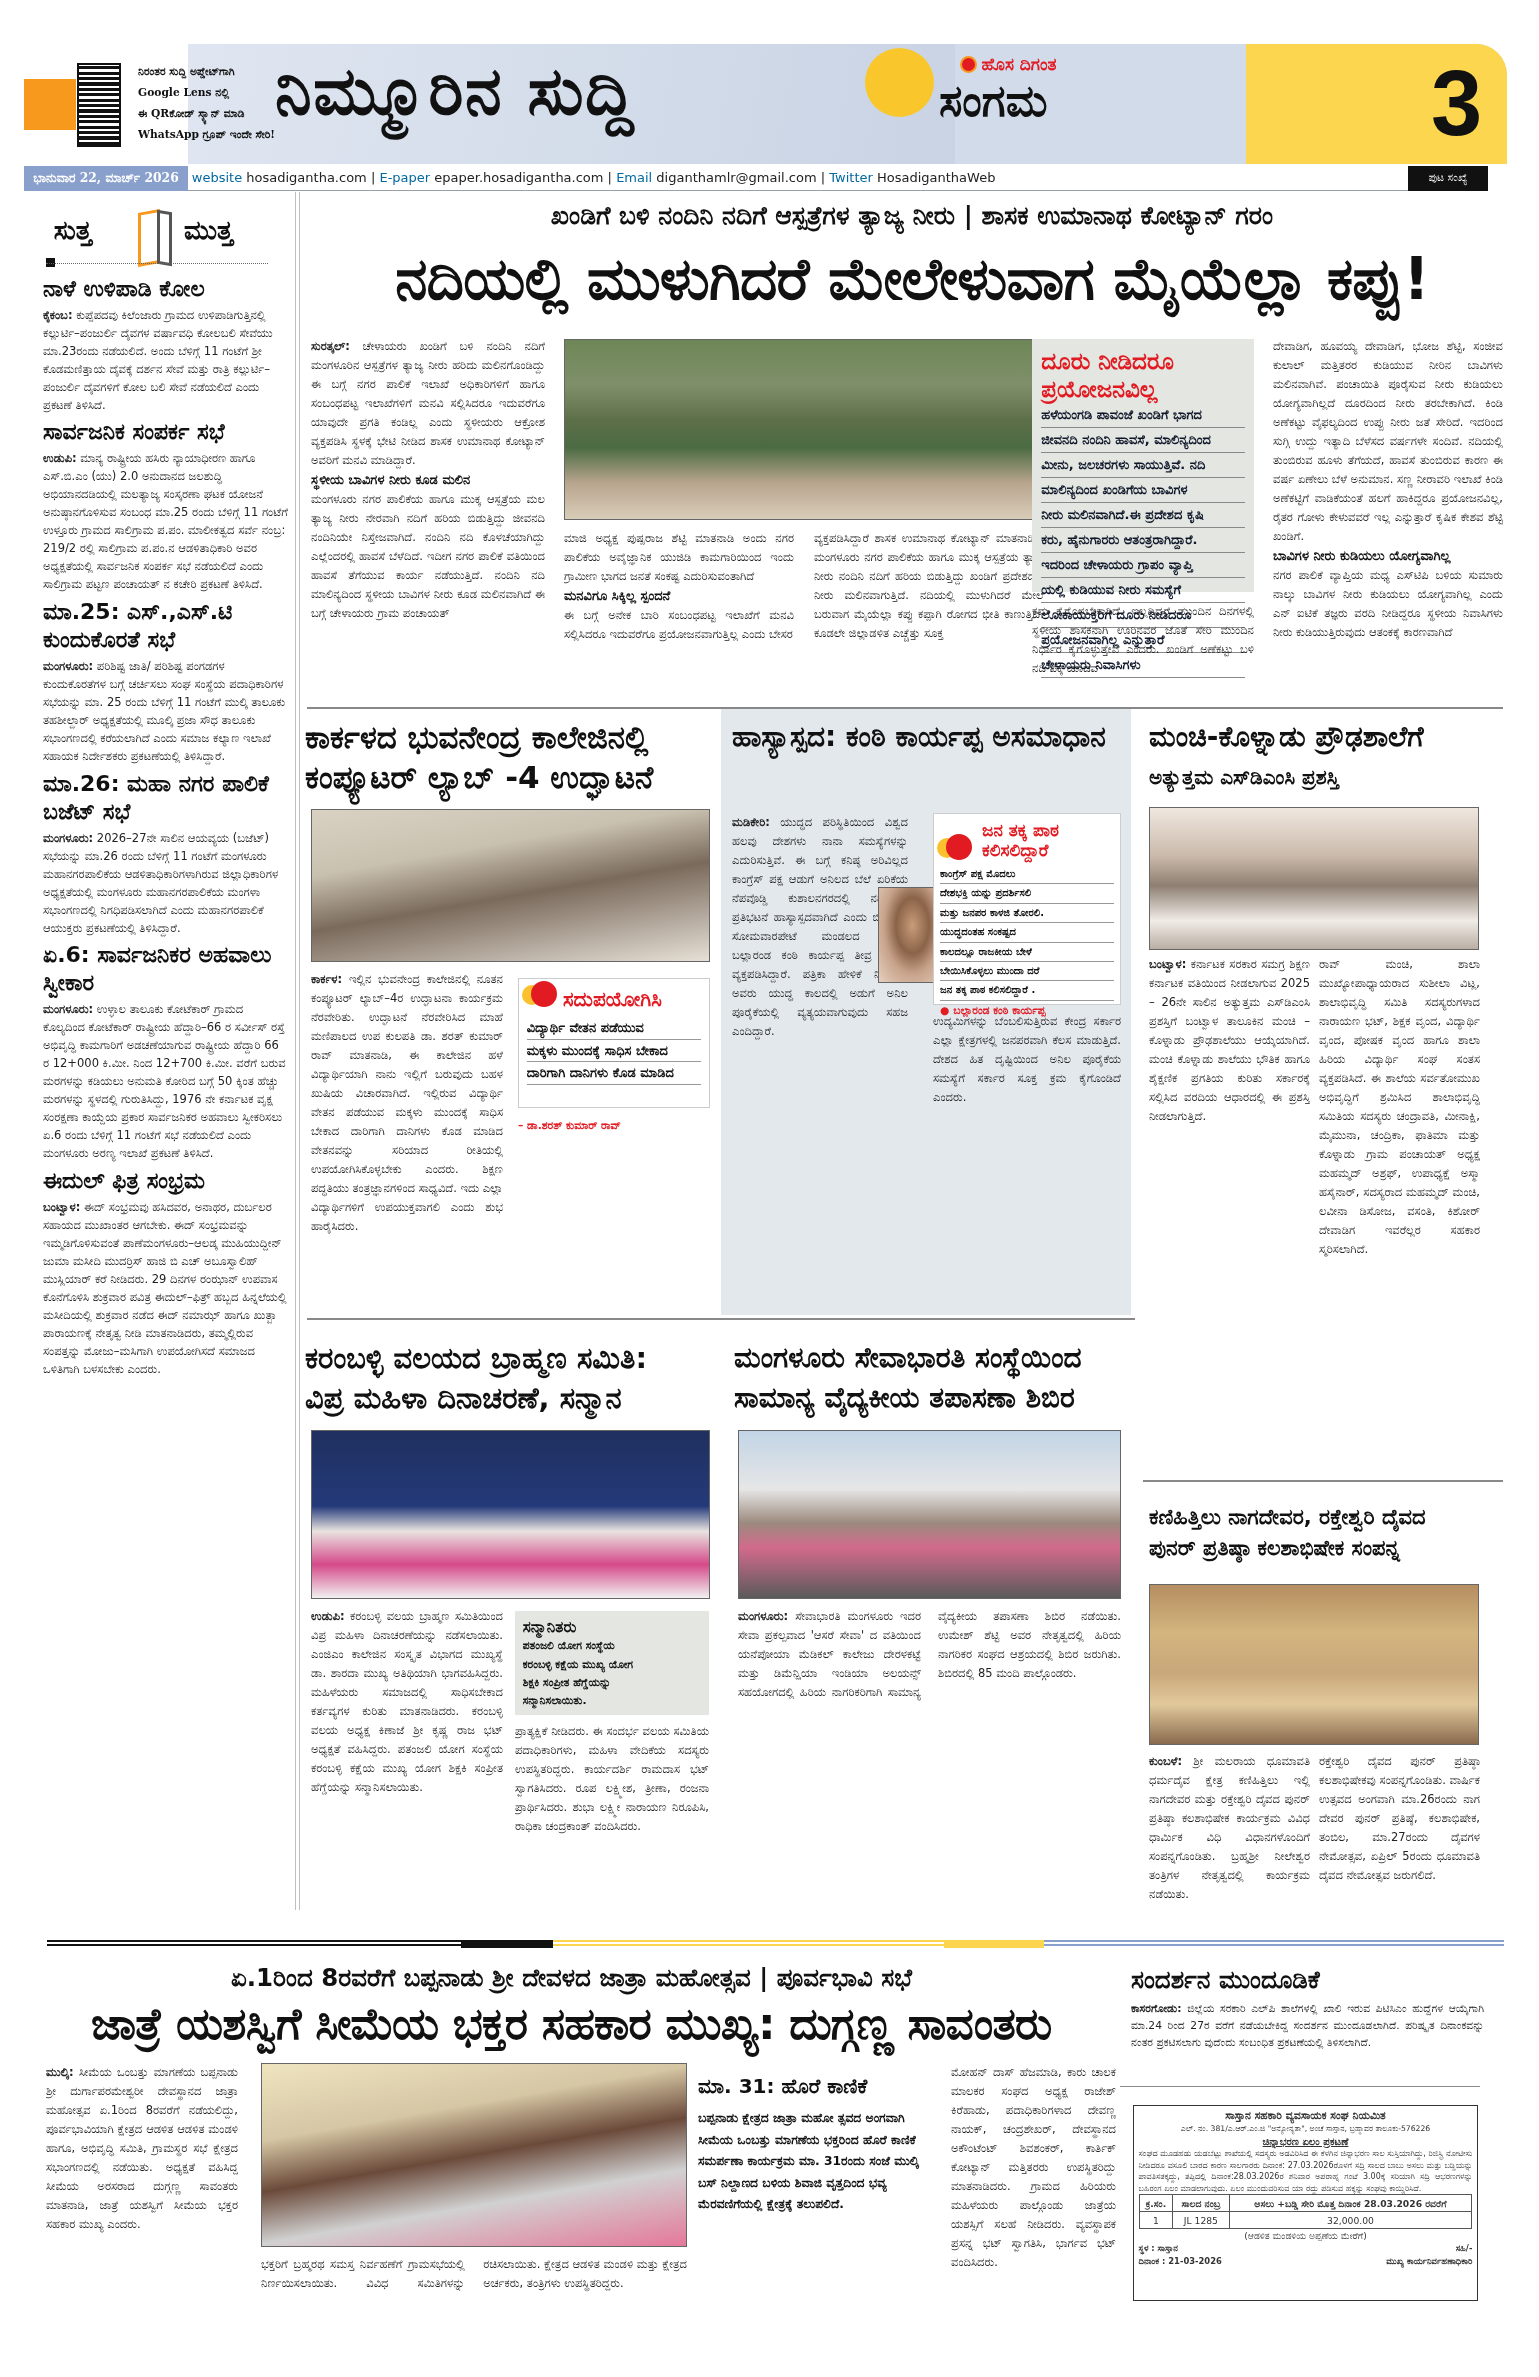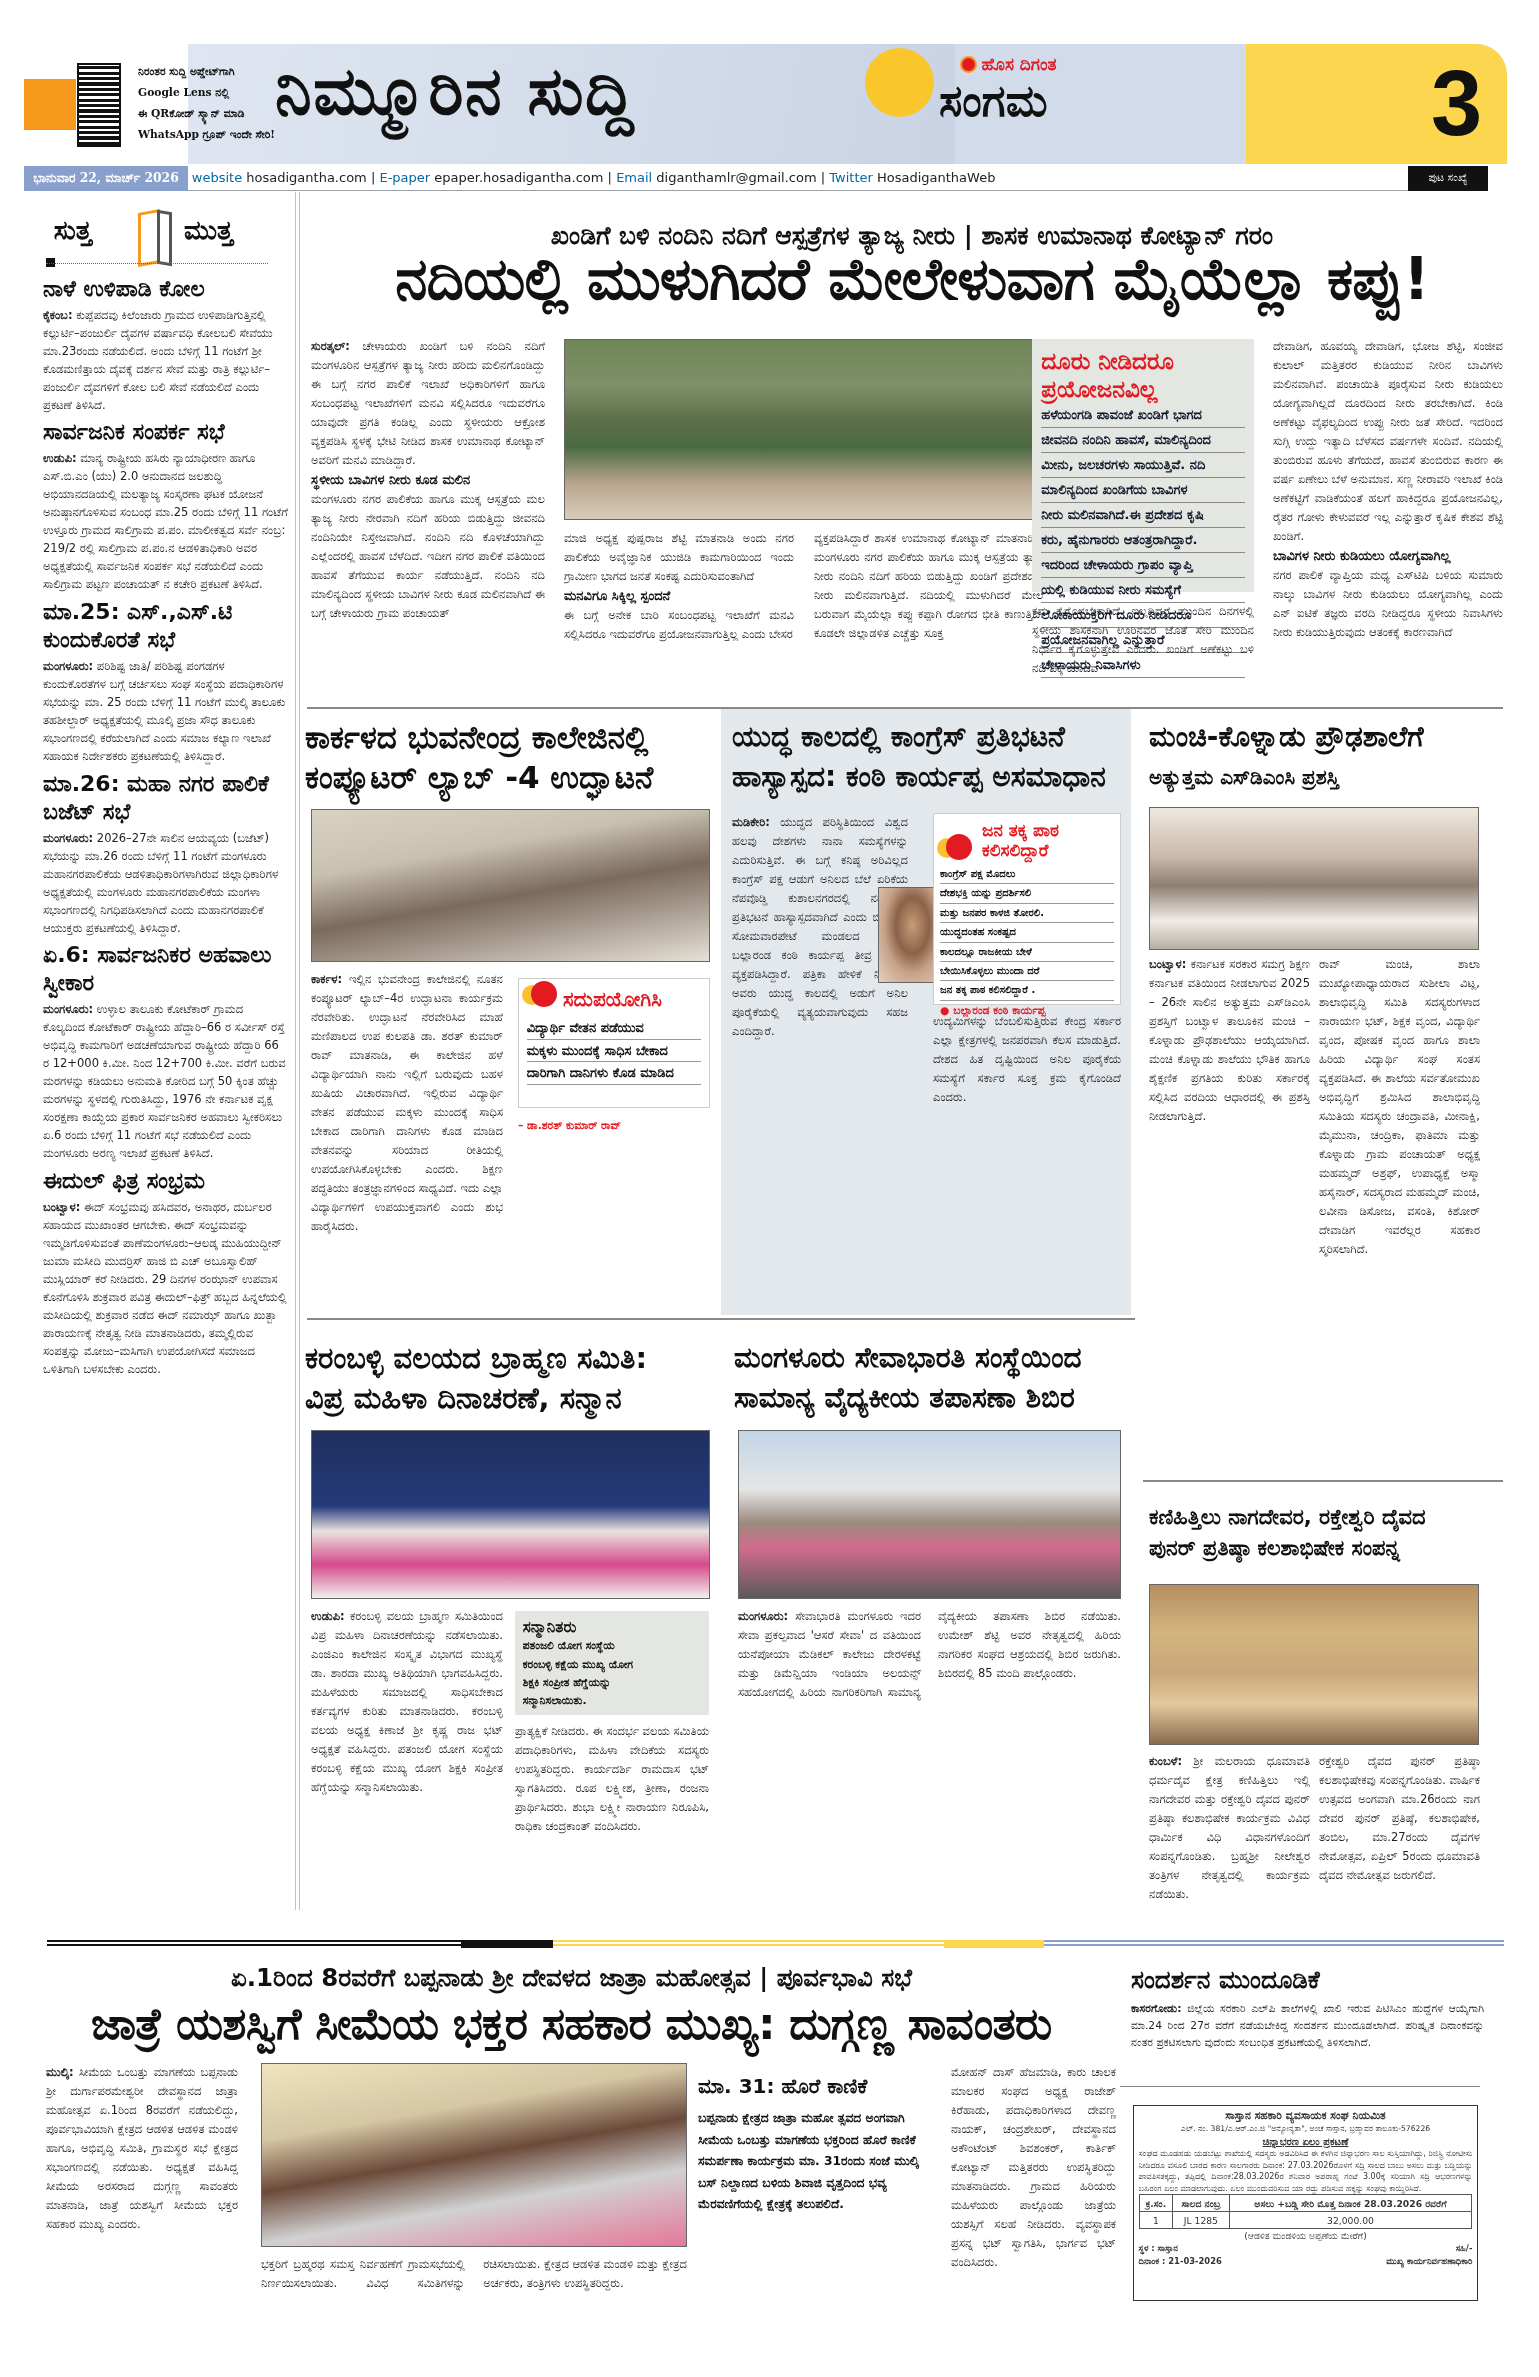--- a/index.html
+++ b/index.html
@@ -37,21 +37,21 @@
   #suttamutta .frame-l { position: absolute; left: 92px; top: 4.6px; width: 21.5px; height: 54px; border: 3.8px solid #f6991c; transform: skewY(-10deg); }
   #suttamutta .frame-r { position: absolute; left: 111px; top: 4.6px; width: 15.3px; height: 54px; border: 3.8px solid #555; transform: skewY(10deg); }
   #suttamutta .dots { position: absolute; left: 0; top: 57px; width: 222px; border-bottom: 1.5px dotted #666; }
   #suttamutta .sq { position: absolute; left: 0; top: 52px; width: 9.2px; height: 9.2px; background: #111; }
 
   .lc-head { font-size: 22px; font-weight: 900; line-height: 28px; margin-top: 4.6px; color: #111; }
   .lc-body { font-size: 11.5px; line-height: 18px; color: #222; margin-top: 3.1px; }
   .lc-body b { font-weight: bold; }
 
   
-  #lead-kicker { left: 314px; top: 201px; width: 1196px; text-align: center; font-size: 25px; font-weight: bold; white-space: nowrap; margin-top: 20px; }
+  #lead-kicker { left: 314px; top: 201px; width: 1196px; text-align: center; font-size: 25px; font-weight: bold; white-space: nowrap; }
   #lead-headline { left: 314px; top: 245px; width: 1196px; text-align: center; font-size: 58px; font-weight: 900; white-space: nowrap; letter-spacing: -0.8px; }
   .col-text { font-size: 11.5px; line-height: 19px; color: #222; text-align: justify; }
   .col-text b { font-weight: bold; }
   .subhead { font-size: 13px; font-weight: bold; line-height: 20px; color: #111; }
 
   .photo { background: linear-gradient(160deg, #8a9a7a, #5c6e4e 40%, #a9937a 70%, #c9b79e); border: 0.8px solid #666; }
   .photo.river { background: linear-gradient(180deg, #6e8757 0%, #7f8f6a 25%, #5d6f49 45%, #4b6b43 60%, #b9a58e 80%, #d8cdb9 100%); }
   .photo.room { background: linear-gradient(170deg, #d9d2c3 0%, #c9c1b0 30%, #7a6a5c 55%, #e6e0d6 100%); }
   .photo.group { background: linear-gradient(180deg, #efe7df 0%, #c9b8a9 35%, #8e7f72 55%, #f0ece6 80%, #b9aea3 100%); }
   .photo.stage { background: linear-gradient(180deg, #1f2f5e 0%, #243a7a 45%, #e9e3e0 60%, #d54a8a 80%, #f1f1f1 100%); }
@@ -221,21 +221,20 @@
   <div class="quote-line">ವಿದ್ಯಾರ್ಥಿ ವೇತನ ಪಡೆಯುವ</div>
   <div class="quote-line">ಮಕ್ಕಳು ಮುಂದಕ್ಕೆ ಸಾಧಿಸ ಬೇಕಾದ</div>
   <div class="quote-line">ದಾರಿಗಾಗಿ ದಾನಿಗಳು ಕೊಡ ಮಾಡಿದ</div>
 </div>
 <div class="abs col-text" style="left:518px;top:1116px;width:192px;height:192px;overflow:hidden">
   <div class="quote-credit">– ಡಾ.ಶರತ್ ಕುಮಾರ್ ರಾವ್</div>
 </div>
 
 <div class="abs grey-panel" style="left:721px;top:709px;width:410px;height:606px"></div>
 <div class="abs" style="left:732px;top:717px;width:391px">
-  <div class="story-head" style="font-size:28px">ಯುದ್ಧ ಕಾಲದಲ್ಲಿ ಕಾಂಗ್ರೆಸ್ ಪ್ರತಿಭಟನೆ</div>
   <div class="story-head" style="font-size:28px">ಹಾಸ್ಯಾಸ್ಪದ: ಕಂಠಿ ಕಾರ್ಯಪ್ಪ ಅಸಮಾಧಾನ</div>
 </div>
 <div class="abs col-text" style="left:732px;top:813px;width:176px;height:322px;overflow:hidden">
   <b>ಮಡಿಕೇರಿ:</b> <span>ಯುದ್ಧದ ಪರಿಸ್ಥಿತಿಯಿಂದ ವಿಶ್ವದ ಹಲವು ದೇಶಗಳು ನಾನಾ ಸಮಸ್ಯೆಗಳನ್ನು ಎದುರಿಸುತ್ತಿವೆ. ಈ ಬಗ್ಗೆ ಕನಿಷ್ಠ ಅರಿವಿಲ್ಲದ ಕಾಂಗ್ರೆಸ್ ಪಕ್ಷ ಆಡುಗೆ ಅನಿಲದ ಬೆಲೆ ಏರಿಕೆಯ ನೆಪವೊಡ್ಡಿ ಕುಶಾಲನಗರದಲ್ಲಿ ನಡೆಸಿರುವ ಪ್ರತಿಭಟನೆ ಹಾಸ್ಯಾಸ್ಪದವಾಗಿದೆ ಎಂದು ಬಿಜೆಪಿಯ ಸೋಮವಾರಪೇಟೆ ಮಂಡಲದ ವಕ್ತಾರ ಬಲ್ಲಾರಂಡ ಕಂಠಿ ಕಾರ್ಯಪ್ಪ ತೀವ್ರ ಆಕ್ಷೇಪ ವ್ಯಕ್ತಪಡಿಸಿದ್ದಾರೆ. ಪತ್ರಿಕಾ ಹೇಳಿಕೆ ನೀಡಿರುವ ಅವರು ಯುದ್ಧ ಕಾಲದಲ್ಲಿ ಅಡುಗೆ ಅನಿಲ ಪೂರೈಕೆಯಲ್ಲಿ ವ್ಯತ್ಯಯವಾಗುವುದು ಸಹಜ ಎಂದಿದ್ದಾರೆ.</span>
 </div>
 <div class="abs photo portrait" style="left:878px;top:887px;width:69px;height:96px"></div>
 <div class="abs quote-box" style="left:933px;top:813px;width:188px;height:192px;padding:51px 6.1px 4.6px">
   <div class="quote-mark" style="left:3.1px;top:15.3px">
       <span class="y"></span>
       <span class="r"></span>

